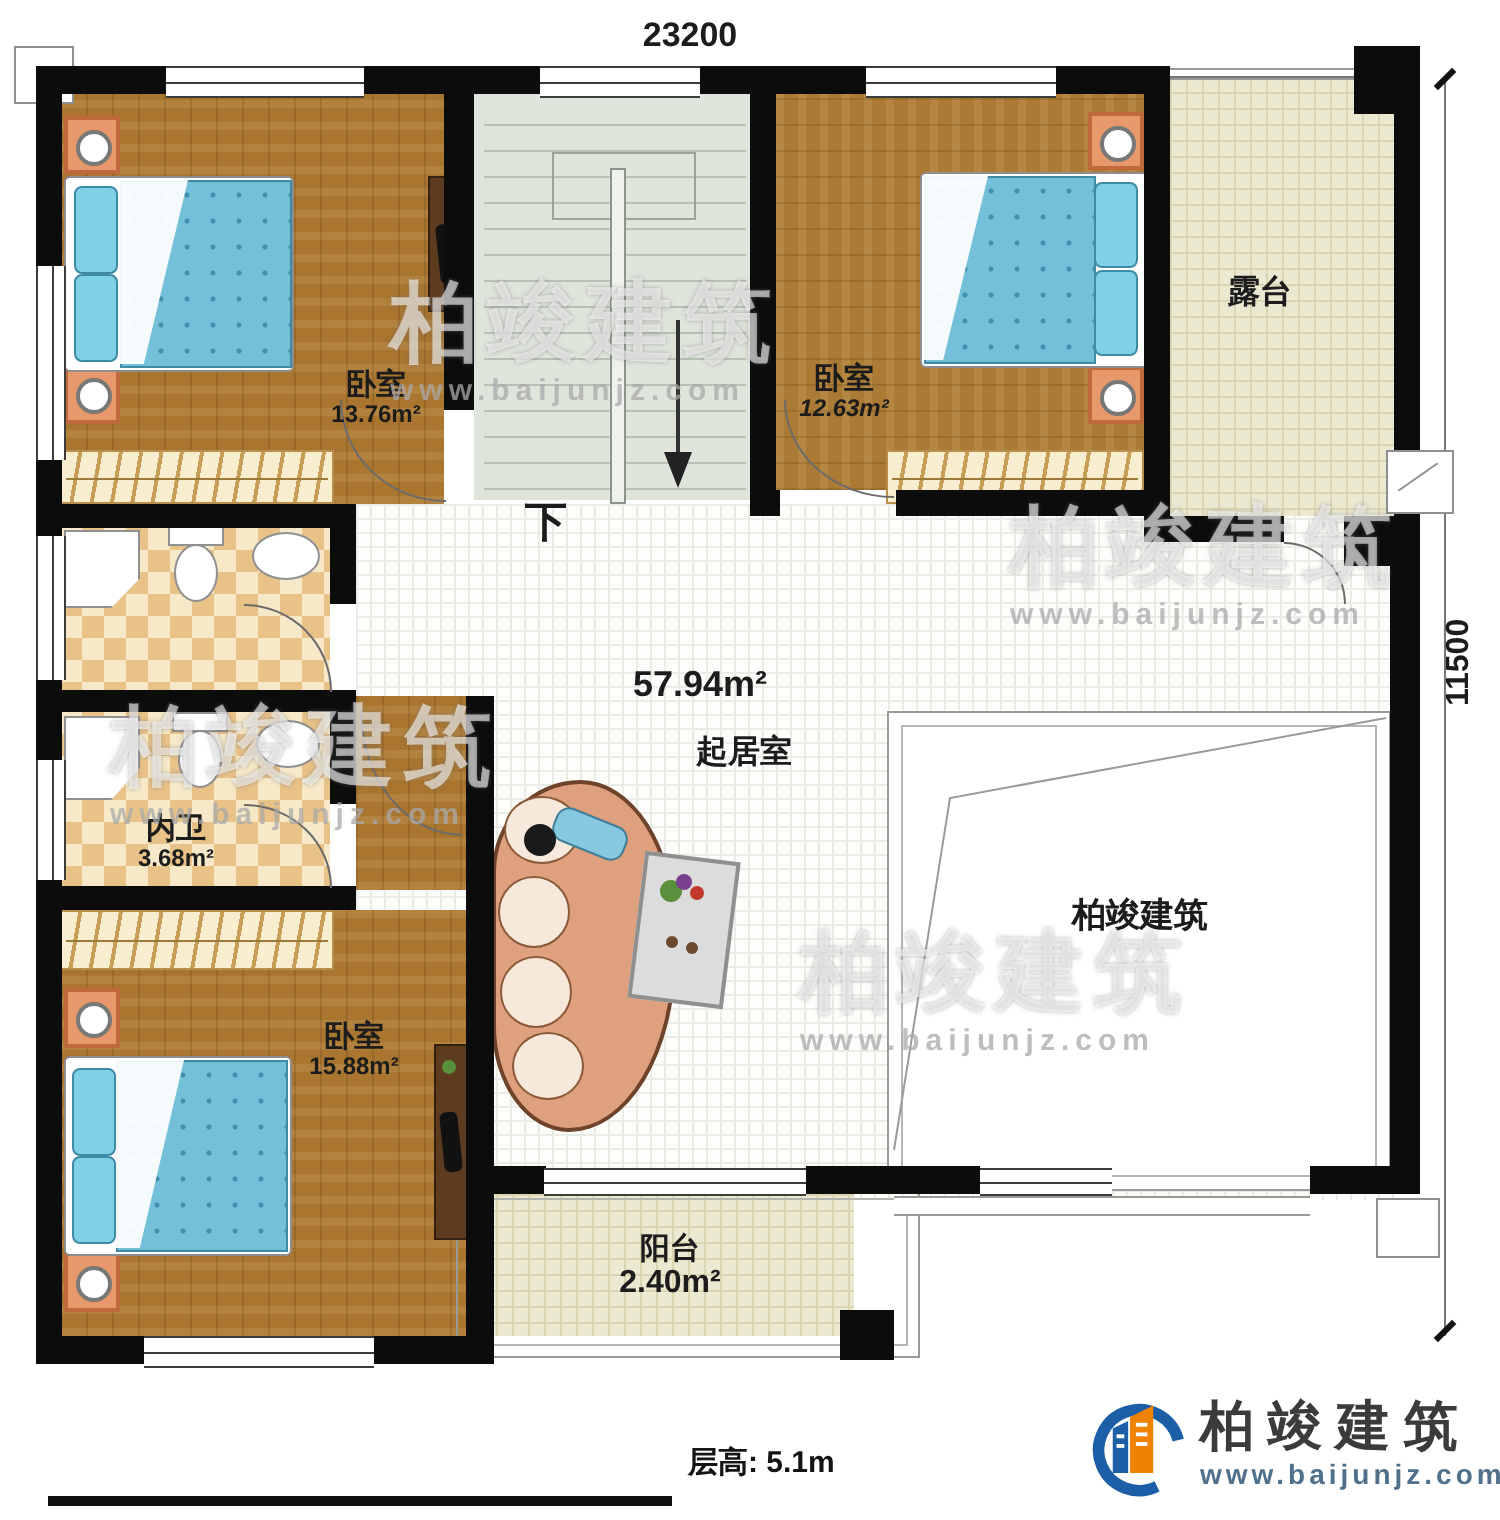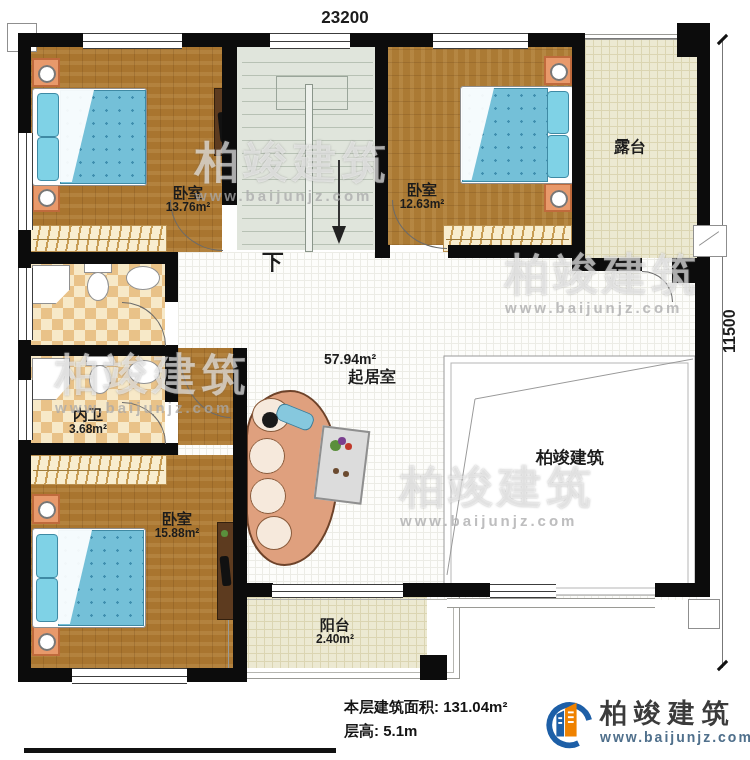--- a/index.html
+++ b/index.html
@@ -195,39 +195,39 @@
   <div class="arc" style="left:122px;top:402px;width:43px;height:41px;border-right:1px solid #6b6b6b;border-top:1px solid #6b6b6b;border-radius:0 100% 0 0;"></div>
   <div class="arc" style="left:180px;top:355px;width:50px;height:62px;border-left:1px solid #6b6b6b;border-bottom:1px solid #6b6b6b;border-radius:0 0 0 100%;"></div>
   <div class="arc" style="left:642px;top:271px;width:30px;height:30px;border-right:1px solid #6b6b6b;border-top:1px solid #6b6b6b;border-radius:0 100% 0 0;"></div>
 
   <div class="rlabel" style="left:148px;top:184px;width:80px;font-size:15px;">
     <div>卧室</div>
     <div style="font-size:12px;">13.76m²</div>
   </div>
   <div class="rlabel" style="left:382px;top:181px;width:80px;font-size:15px;">
     <div>卧室</div>
-    <div style="font-size:12px;">12.63m²</div>
+    <div style="font-size:12px;font-style:italic;">12.63m²</div>
   </div>
   <div class="rlabel" style="left:137px;top:510px;width:80px;font-size:15px;">
     <div>卧室</div>
     <div style="font-size:12px;">15.88m²</div>
   </div>
   <div class="rlabel" style="left:48px;top:406px;width:80px;font-size:15px;">
     <div>内卫</div>
     <div style="font-size:12px;">3.68m²</div>
   </div>
   <div class="rlabel" style="left:600px;top:138px;width:60px;font-size:16px;">
     <div>露台</div>
   </div>
-  <div class="rlabel" style="left:305px;top:351px;width:90px;font-size:14px;">57.94m²</div>
+  <div class="rlabel" style="left:305px;top:332px;width:90px;font-size:18px;">57.94m²</div>
   <div class="rlabel" style="left:332px;top:368px;width:80px;font-size:16px;">起居室</div>
   <div class="rlabel" style="left:515px;top:448px;width:110px;font-size:17px;">柏竣建筑</div>
   <div class="rlabel" style="left:295px;top:616px;width:80px;font-size:15px;">
     <div>阳台</div>
-    <div style="font-size:12px;">2.40m²</div>
+    <div style="font-size:16px;">2.40m²</div>
   </div>
   <div class="rlabel" style="left:258px;top:250px;width:30px;font-size:21px;">下</div>
 
   <div class="wm" style="left:195px;top:140px;">
     <div class="wm-cn">柏竣建筑</div>
     <div class="wm-url">www.baijunjz.com</div>
   </div>
   <div class="wm" style="left:505px;top:252px;">
     <div class="wm-cn">柏竣建筑</div>
     <div class="wm-url">www.baijunjz.com</div>
@@ -244,21 +244,20 @@
   <div class="dimline" style="left:30px;top:38px;width:668px;border-top:1px solid #777;"></div>
   <div class="tick" style="left:24px;top:36px;"></div>
   <div class="tick" style="left:691px;top:36px;"></div>
   <div class="rlabel" style="left:310px;top:8px;width:70px;font-size:17px;">23200</div>
   <div class="dimline" style="left:722px;top:40px;height:628px;border-left:1px solid #777;"></div>
   <div class="tick" style="left:716px;top:38px;"></div>
   <div class="tick" style="left:716px;top:664px;"></div>
   <div class="rlabel" style="left:700px;top:322px;width:60px;font-size:16px;transform:rotate(-90deg);">11500</div>
 
   <div class="abs" style="left:24px;top:748px;width:312px;height:5px;background:#111;z-index:60;"></div>
-  <div class="titlebar" style="left:344px;top:698px;position:absolute;font-size:15px;font-weight:bold;">本层建筑面积: 131.04m²</div>
   <div class="titlebar" style="left:344px;top:722px;position:absolute;font-size:15px;font-weight:bold;">层高: 5.1m</div>
 
   <div class="abs" style="left:540px;top:690px;width:206px;height:64px;display:flex;align-items:center;z-index:60;">
     <svg width="52" height="54" viewBox="0 0 54 54" style="flex:0 0 auto;">
       <path d="M40 49 A21 21 0 1 1 51 25" stroke="#1d5fa7" stroke-width="6" fill="none"></path>
       <path d="M17 19 L25 15 L25 42 L17 42 Z" fill="#1d5fa7"></path>
       <path d="M26 13 L38 7 L38 42 L26 42 Z" fill="#ef8200"></path>
       <rect x="19" y="22" width="4" height="2" fill="#fff"></rect>
       <rect x="19" y="27" width="4" height="2" fill="#fff"></rect>
       <rect x="29" y="16" width="6" height="2" fill="#fff"></rect>

